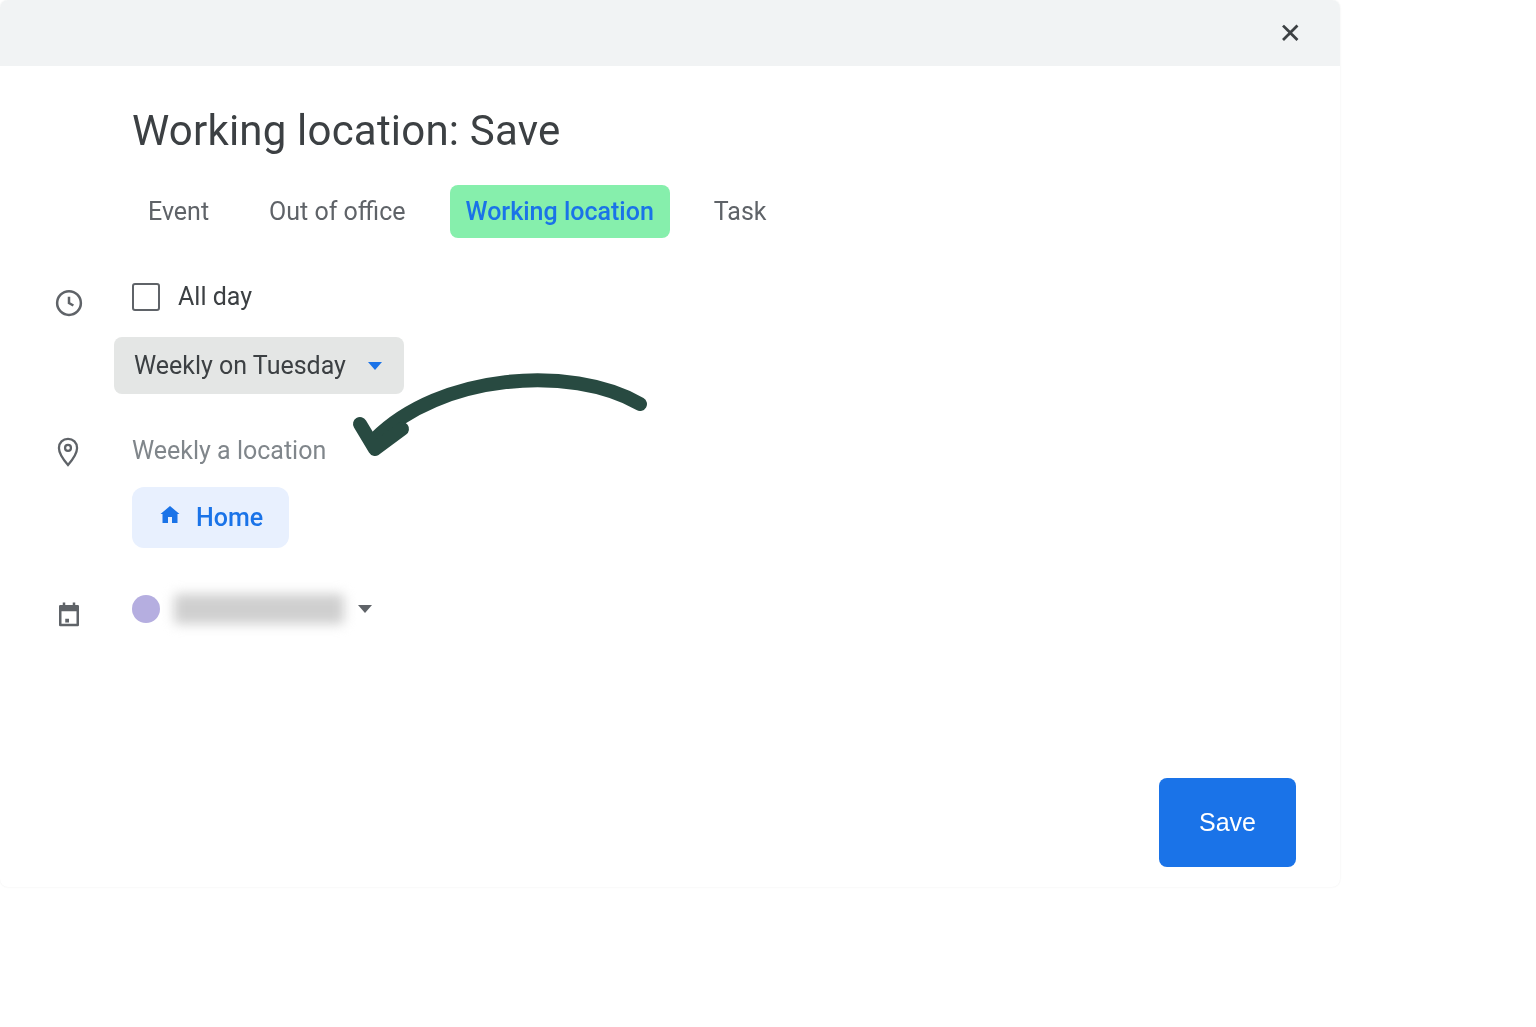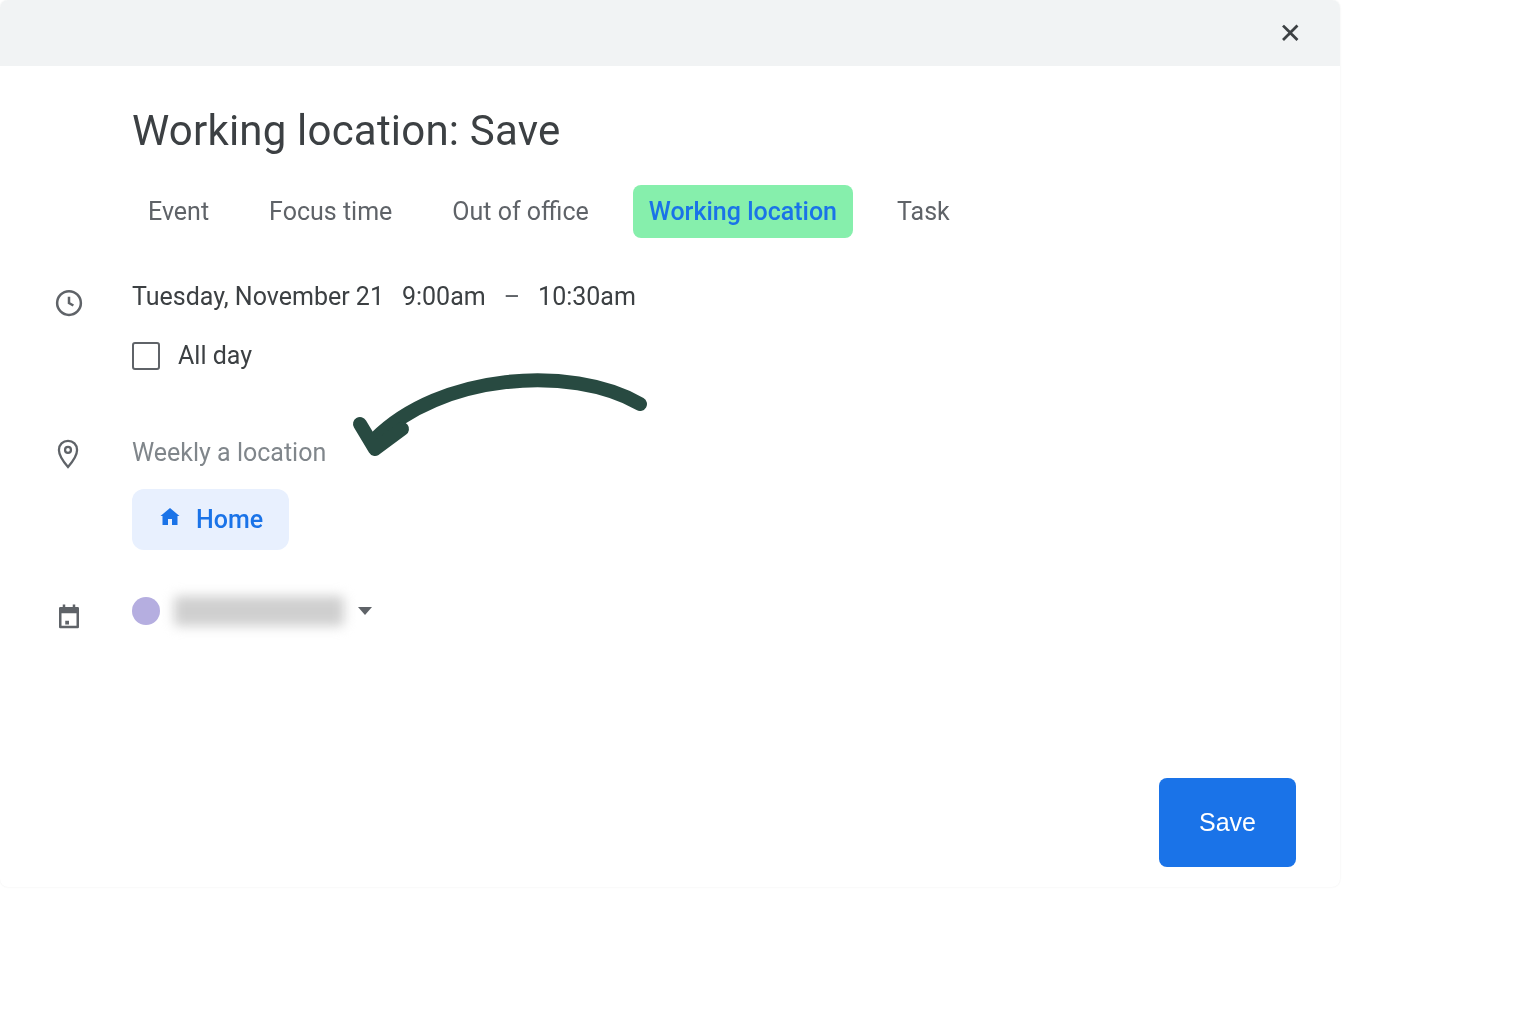--- a/index.html
+++ b/index.html
@@ -196,43 +196,40 @@
   <div class="titlebar">
     <div class="close-x">✕</div>
   </div>
 
   <div class="content">
 
     <h1 class="page-title">Working location: Save</h1>
 
     <div class="tabs">
       <div class="tab">Event</div>
-      <div class="tab">Focus time</div>
       <div class="tab">Out of office</div>
       <div class="tab active">Working location</div>
       <div class="tab">Task</div>
     </div>
 
     <div class="row">
       <div class="row-icon">
         <svg width="30" height="30" viewBox="0 0 24 24" fill="none" stroke="currentColor" stroke-width="2">
           <circle cx="12" cy="12" r="9.5"></circle>
           <path d="M12 7v5l3.5 2"></path>
         </svg>
       </div>
       <div class="row-body">
-        <div class="timeline">
-          <span>Tuesday, November 21</span>
-          <span>9:00am</span>
-          <span class="dash">–</span>
-          <span>10:30am</span>
-        </div>
         <div class="allday">
           <div class="checkbox"></div>
           <span>All day</span>
+        </div>
+        <div class="recurrence">
+          <span>Weekly on Tuesday</span>
+          <span class="dropdown-caret"></span>
         </div>
       </div>
     </div>
 
     <div class="row loc-row">
       <div class="row-icon">
         <svg width="28" height="34" viewBox="0 0 24 30" fill="none" stroke="currentColor" stroke-width="2">
           <path d="M12 2.5c-4.5 0-8 3.4-8 8 0 5.8 8 15 8 15s8-9.2 8-15c0-4.6-3.5-8-8-8z"></path>
           <circle cx="12" cy="10.5" r="2.6"></circle>
         </svg>

